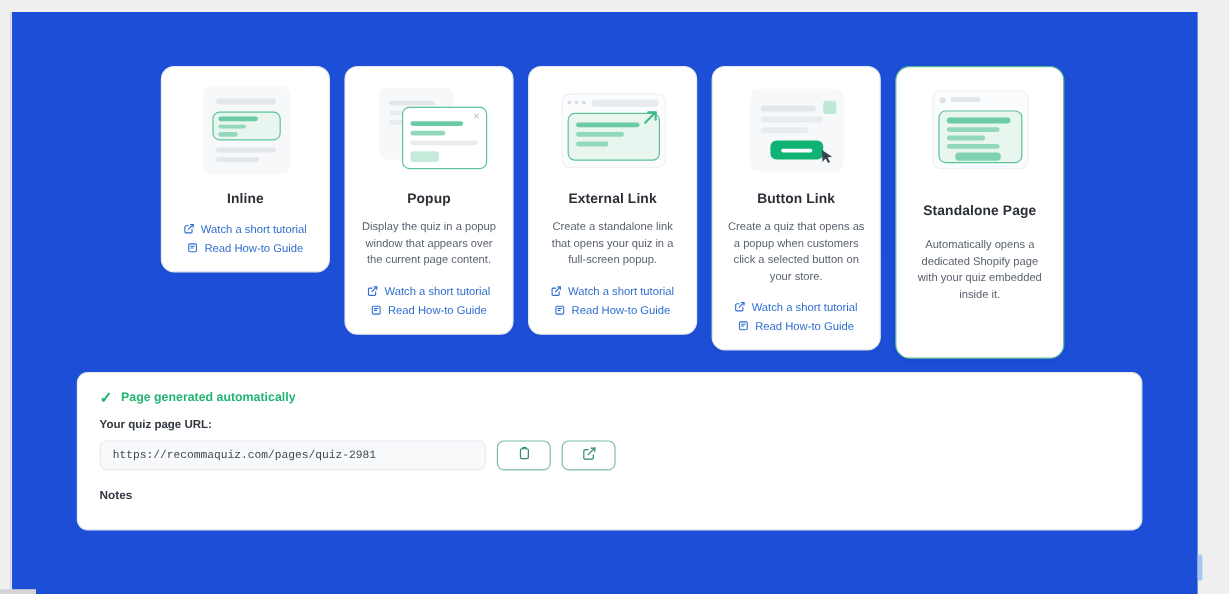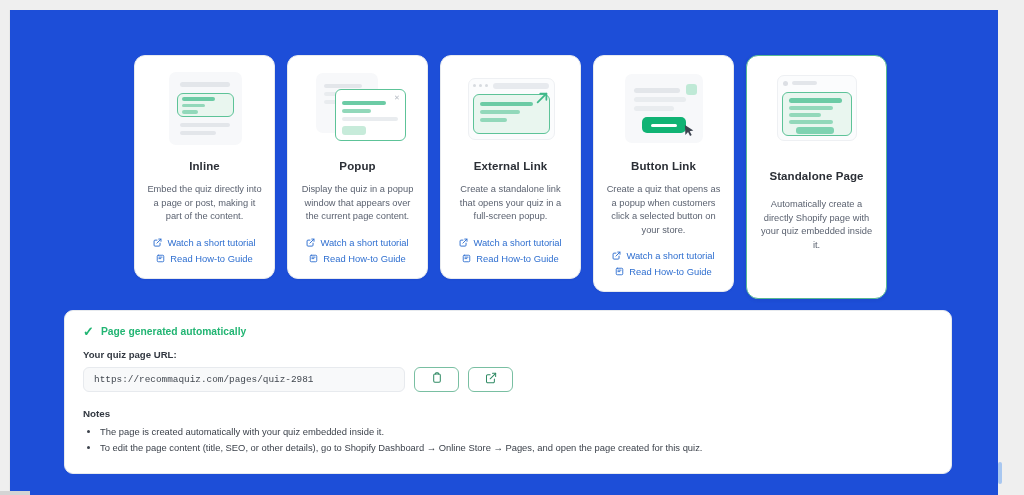--- a/index.html
+++ b/index.html
@@ -230,21 +230,20 @@
           <div class="ill-bg" style="left:14px;top:2px;width:73px;height:73px;"></div>
           <div class="ill-bar" style="left:25px;top:12px;width:50px;height:5px;background:#e3e6ea;"></div>
           <div class="g-box" style="left:22px;top:23px;width:57px;height:24px;"></div>
           <div class="ill-bar" style="left:27px;top:27px;width:33px;height:3.6px;background:#6ccba5;"></div>
           <div class="ill-bar" style="left:27px;top:33.5px;width:23px;height:3.6px;background:#92d8ba;"></div>
           <div class="ill-bar" style="left:27px;top:40px;width:16px;height:3.6px;background:#92d8ba;"></div>
           <div class="ill-bar" style="left:25px;top:53px;width:50px;height:4.2px;background:#e3e6ea;"></div>
           <div class="ill-bar" style="left:25px;top:61px;width:36px;height:4.2px;background:#e3e6ea;"></div>
         </div>
         <div class="card-title">Inline</div>
-        <div class="card-desc">Embed the quiz directly into a page or post, making it part of the content.</div>
         <div class="card-links">
           <a class="card-link">
             <span>
               <svg width="9" height="9" viewBox="0 0 16 16" fill="none" stroke="#2f6fd0" stroke-width="1.7" stroke-linecap="round" stroke-linejoin="round">
                 <path d="M12.5 9.2v3.6a1.6 1.6 0 0 1-1.6 1.6H3.5a1.6 1.6 0 0 1-1.6-1.6V5.4a1.6 1.6 0 0 1 1.6-1.6h3.6"></path>
                 <path d="M10.2 1.9h4v4"></path>
                   <path d="M7 9.1l7.2-7.2"></path>
               </svg>
             </span>
             <span>Watch a short tutorial</span>
@@ -384,21 +383,21 @@
           <div style="position:absolute;left:16px;top:11px;width:5px;height:5px;border-radius:50%;background:#dcdfe4;"></div>
           <div class="ill-bar" style="left:25px;top:11px;width:25px;height:4px;background:#e3e6ea;"></div>
           <div class="g-box" style="left:15px;top:22px;width:70px;height:44px;"></div>
           <div class="ill-bar" style="left:22px;top:28px;width:53px;height:5px;background:#6ccba5;"></div>
           <div class="ill-bar" style="left:22px;top:36px;width:44px;height:4px;background:#92d8ba;"></div>
           <div class="ill-bar" style="left:22px;top:43px;width:32px;height:4px;background:#92d8ba;"></div>
           <div class="ill-bar" style="left:22px;top:50px;width:44px;height:4px;background:#92d8ba;"></div>
           <div class="ill-bar" style="left:29px;top:57px;width:38px;height:7px;background:#7fd2b1;border-radius:3px;"></div>
         </div>
         <div class="card-title">Standalone Page</div>
-        <div class="card-desc">Automatically create a directly Shopify page with your quiz embedded inside it.</div>
+        <div class="card-desc">Automatically opens a dedicated Shopify page with your quiz embedded inside it.</div>
       </div>
 
     </div>
 
     <div class="result-panel">
       <div class="success-row">
         <span class="check-mark">✓</span>
         <span class="success-text">Page generated automatically</span>
       </div>
 
@@ -421,23 +420,19 @@
             <svg width="12" height="12" viewBox="0 0 16 16" fill="none" stroke="#2f8a64" stroke-width="1.35" stroke-linecap="round" stroke-linejoin="round">
               <path d="M12.5 9.4v3.2a1.6 1.6 0 0 1-1.6 1.6H3.6a1.6 1.6 0 0 1-1.6-1.6V5.3a1.6 1.6 0 0 1 1.6-1.6h3.2"></path>
               <path d="M10 1.8h4.2V6"></path>
                 <path d="M6.9 9.1l7.3-7.3"></path>
             </svg>
           </span>
         </div>
       </div>
 
       <div class="notes-title">Notes</div>
-      <ul class="notes-list">
-        <li>The page is created automatically with your quiz embedded inside it.</li>
-        <li>To edit the page content (title, SEO, or other details), go to Shopify Dashboard → Online Store → Pages, and open the page created for this quiz.</li>
-      </ul>
     </div>
 
   </div>
 
   <div class="scroll-thumb"></div>
   <div class="bottom-strip"></div>
 </div>
 
 </body></html>

